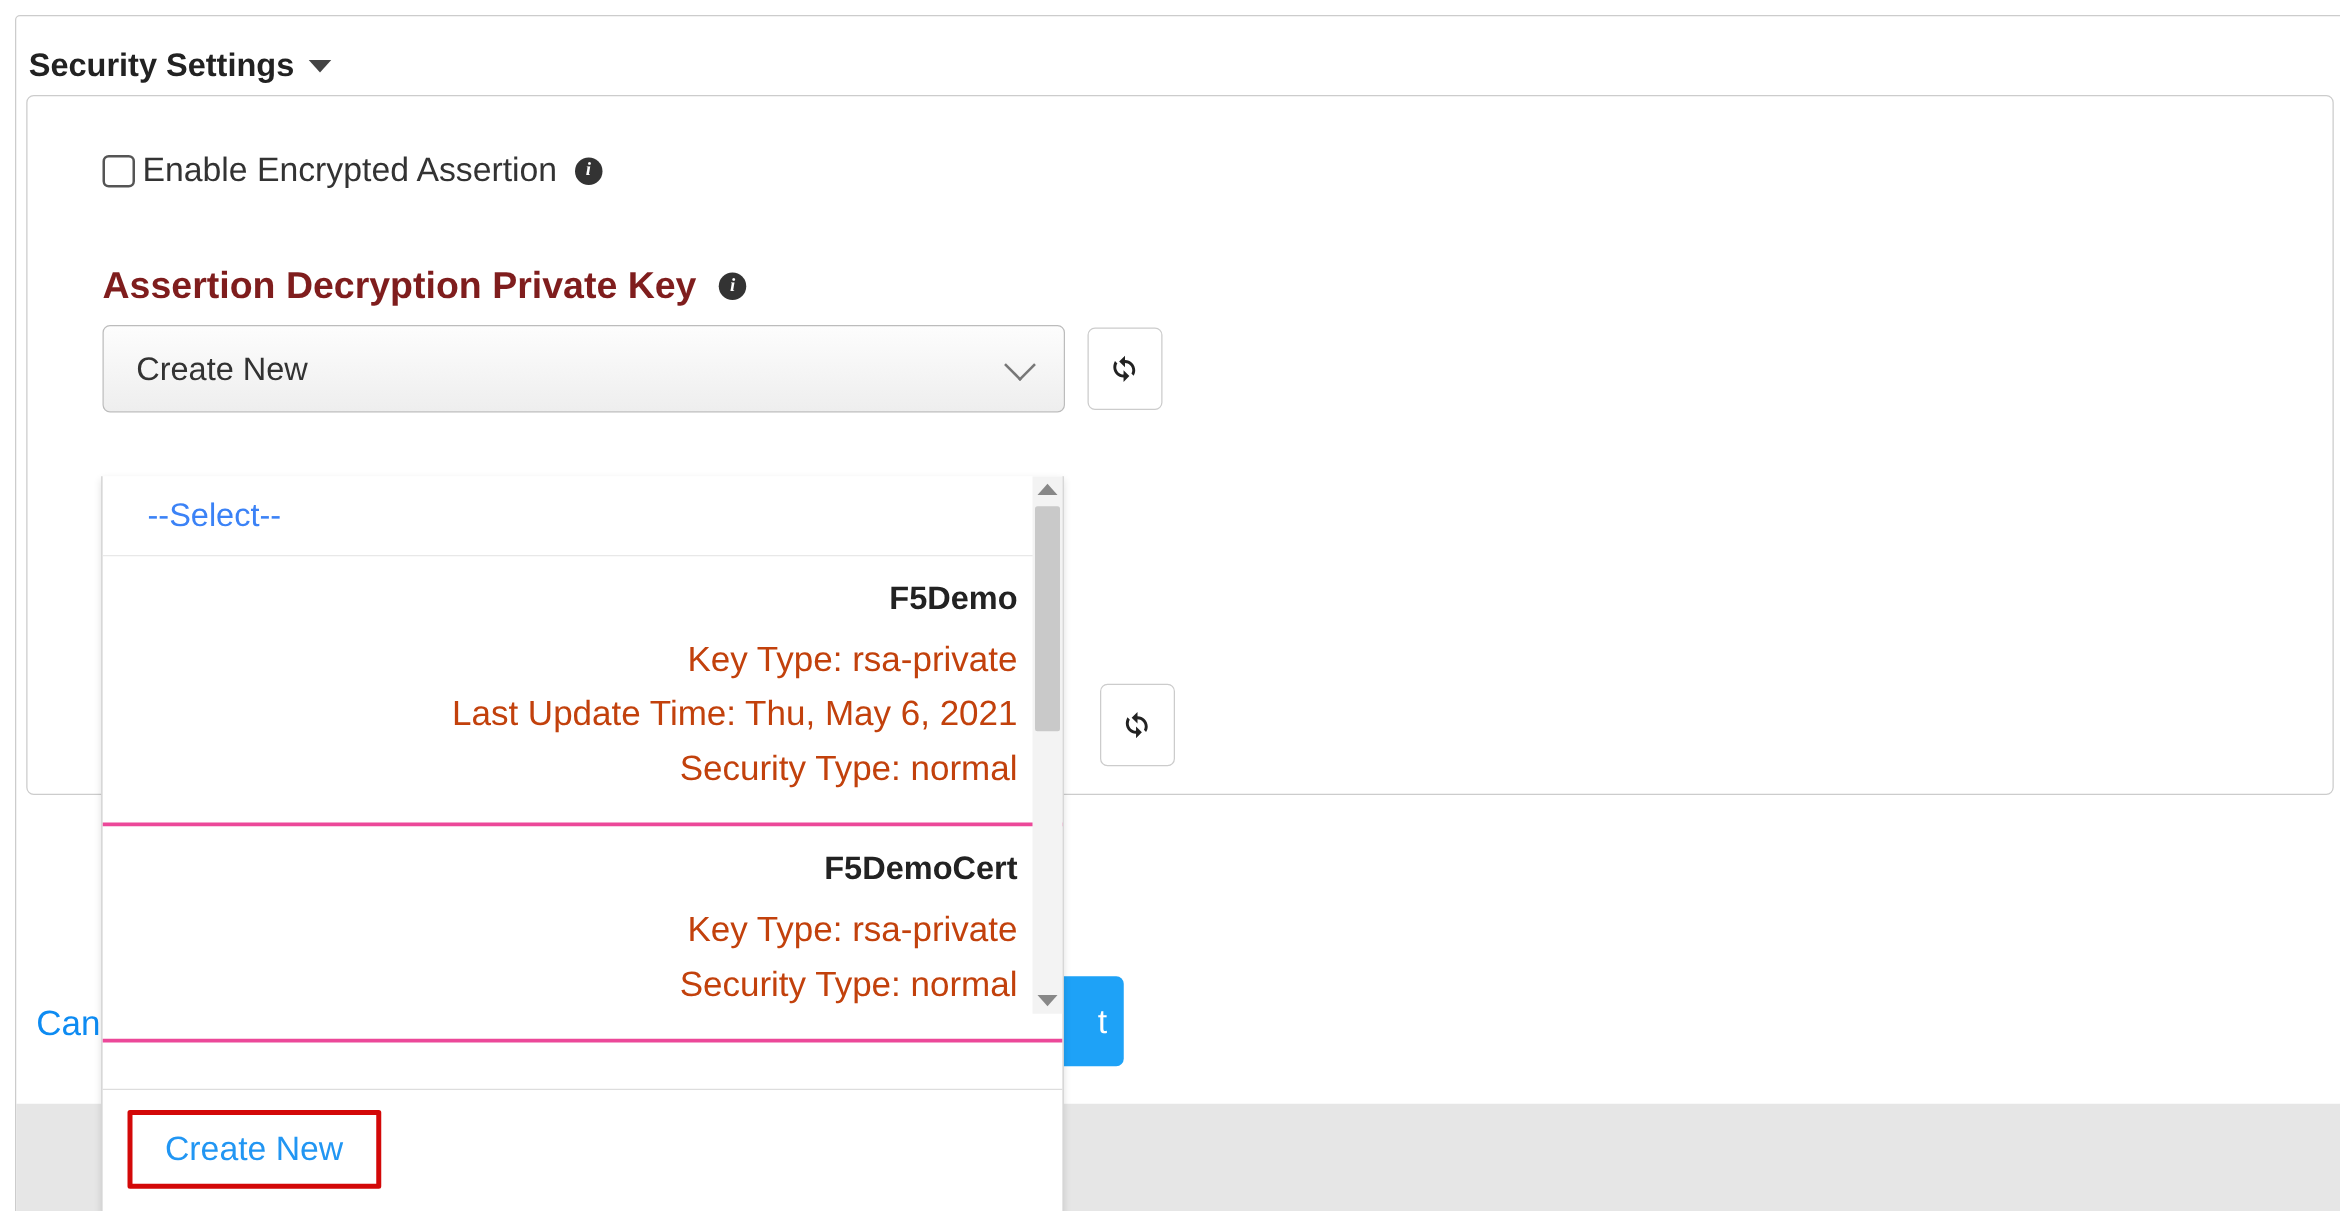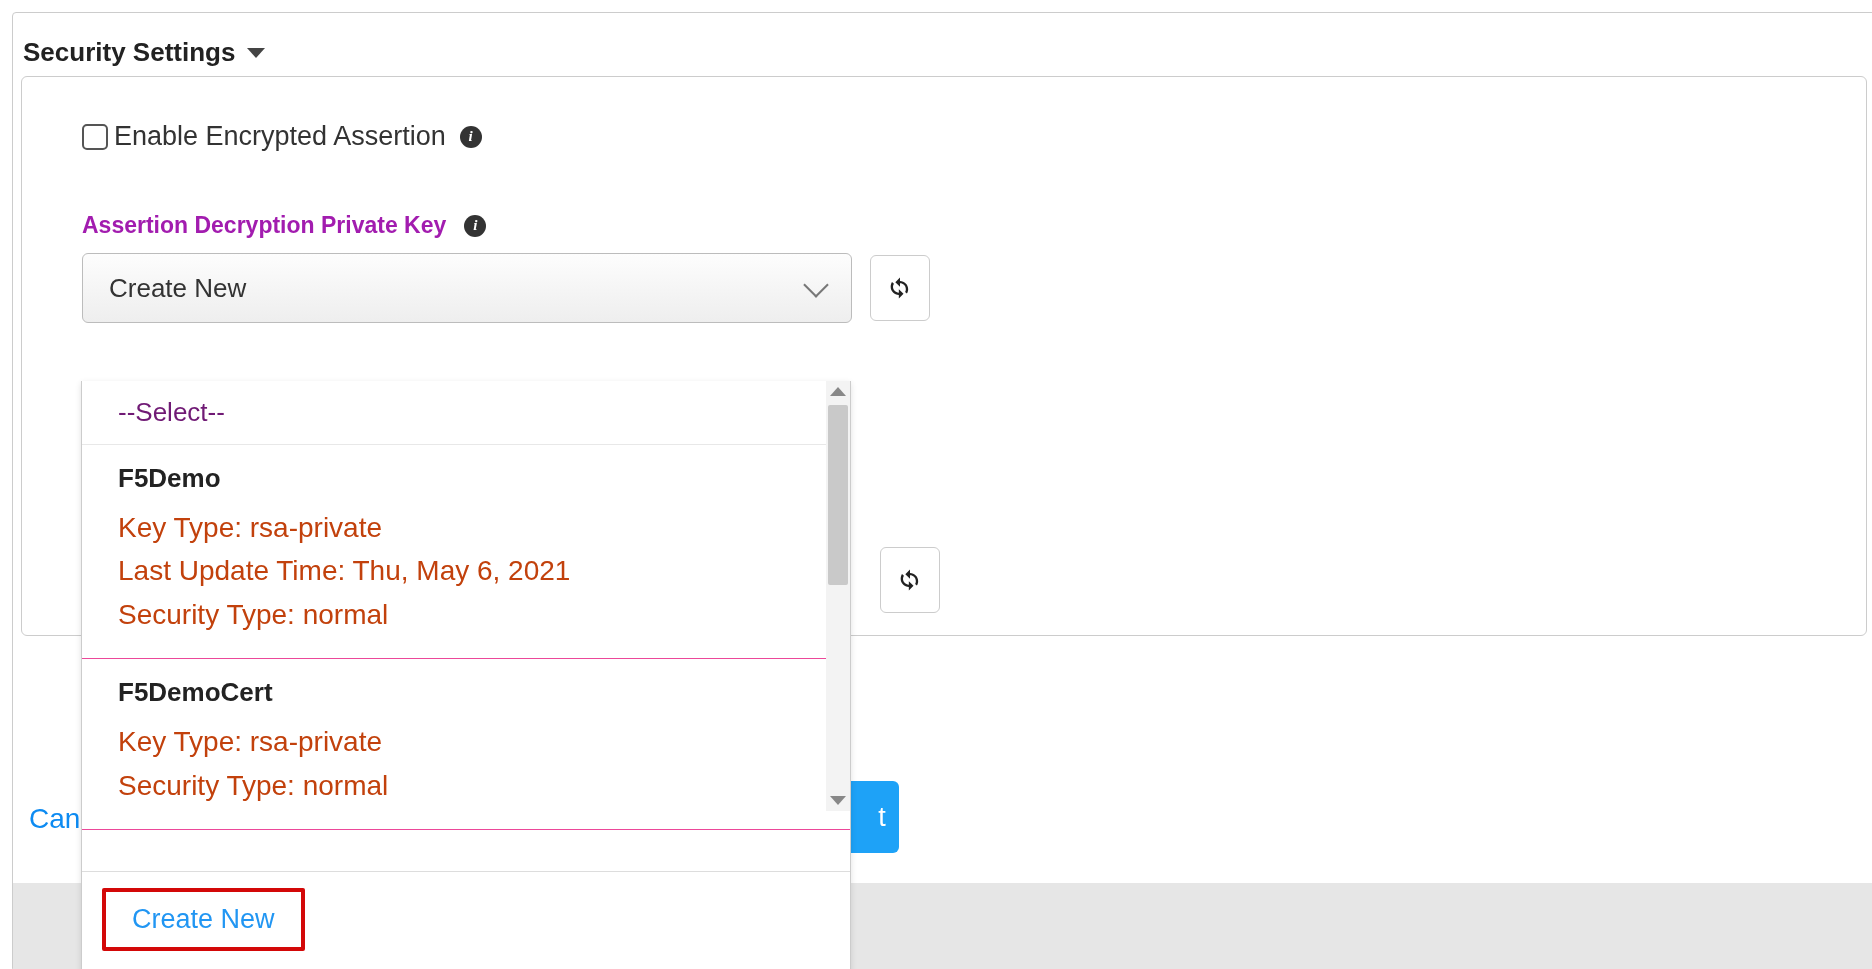--- a/index.html
+++ b/index.html
@@ -82,23 +82,23 @@
     margin-left: 8px;
     flex-shrink: 0;
   }
   .field-label-row {
     display: flex;
     align-items: center;
     gap: 10px;
     margin-bottom: 14px;
   }
   .field-label {
-    font-size: 23px;
+    font-size: 30px;
     font-weight: 700;
-    color: #a21caf;
+    color: #7f1d1d;
     text-align: right;
   }
   .select-row {
     display: flex;
     align-items: center;
     gap: 18px;
     position: relative;
   }
   .select-box {
     width: 770px;
@@ -181,26 +181,27 @@
     right: 2px;
     top: 24px;
     width: 20px;
     height: 180px;
     background: #c9c9c9;
     border-radius: 2px;
   }
   .dd-item-select {
     padding: 16px 36px;
     font-size: 26px;
-    color: #701a75;
+    color: #3b82f6;
     border-bottom: 1px solid #e8e8e8;
   }
   .dd-item {
     padding: 18px 36px 22px 36px;
-    border-bottom: 1px solid #ec4899;
+    border-bottom: 3px solid #ec4899;
+    text-align: right;
   }
   .dd-item-title {
     font-size: 26px;
     font-weight: 700;
     color: #222;
     margin-bottom: 12px;
   }
   .dd-item-meta {
     font-size: 28px;
     color: #c2410c;

